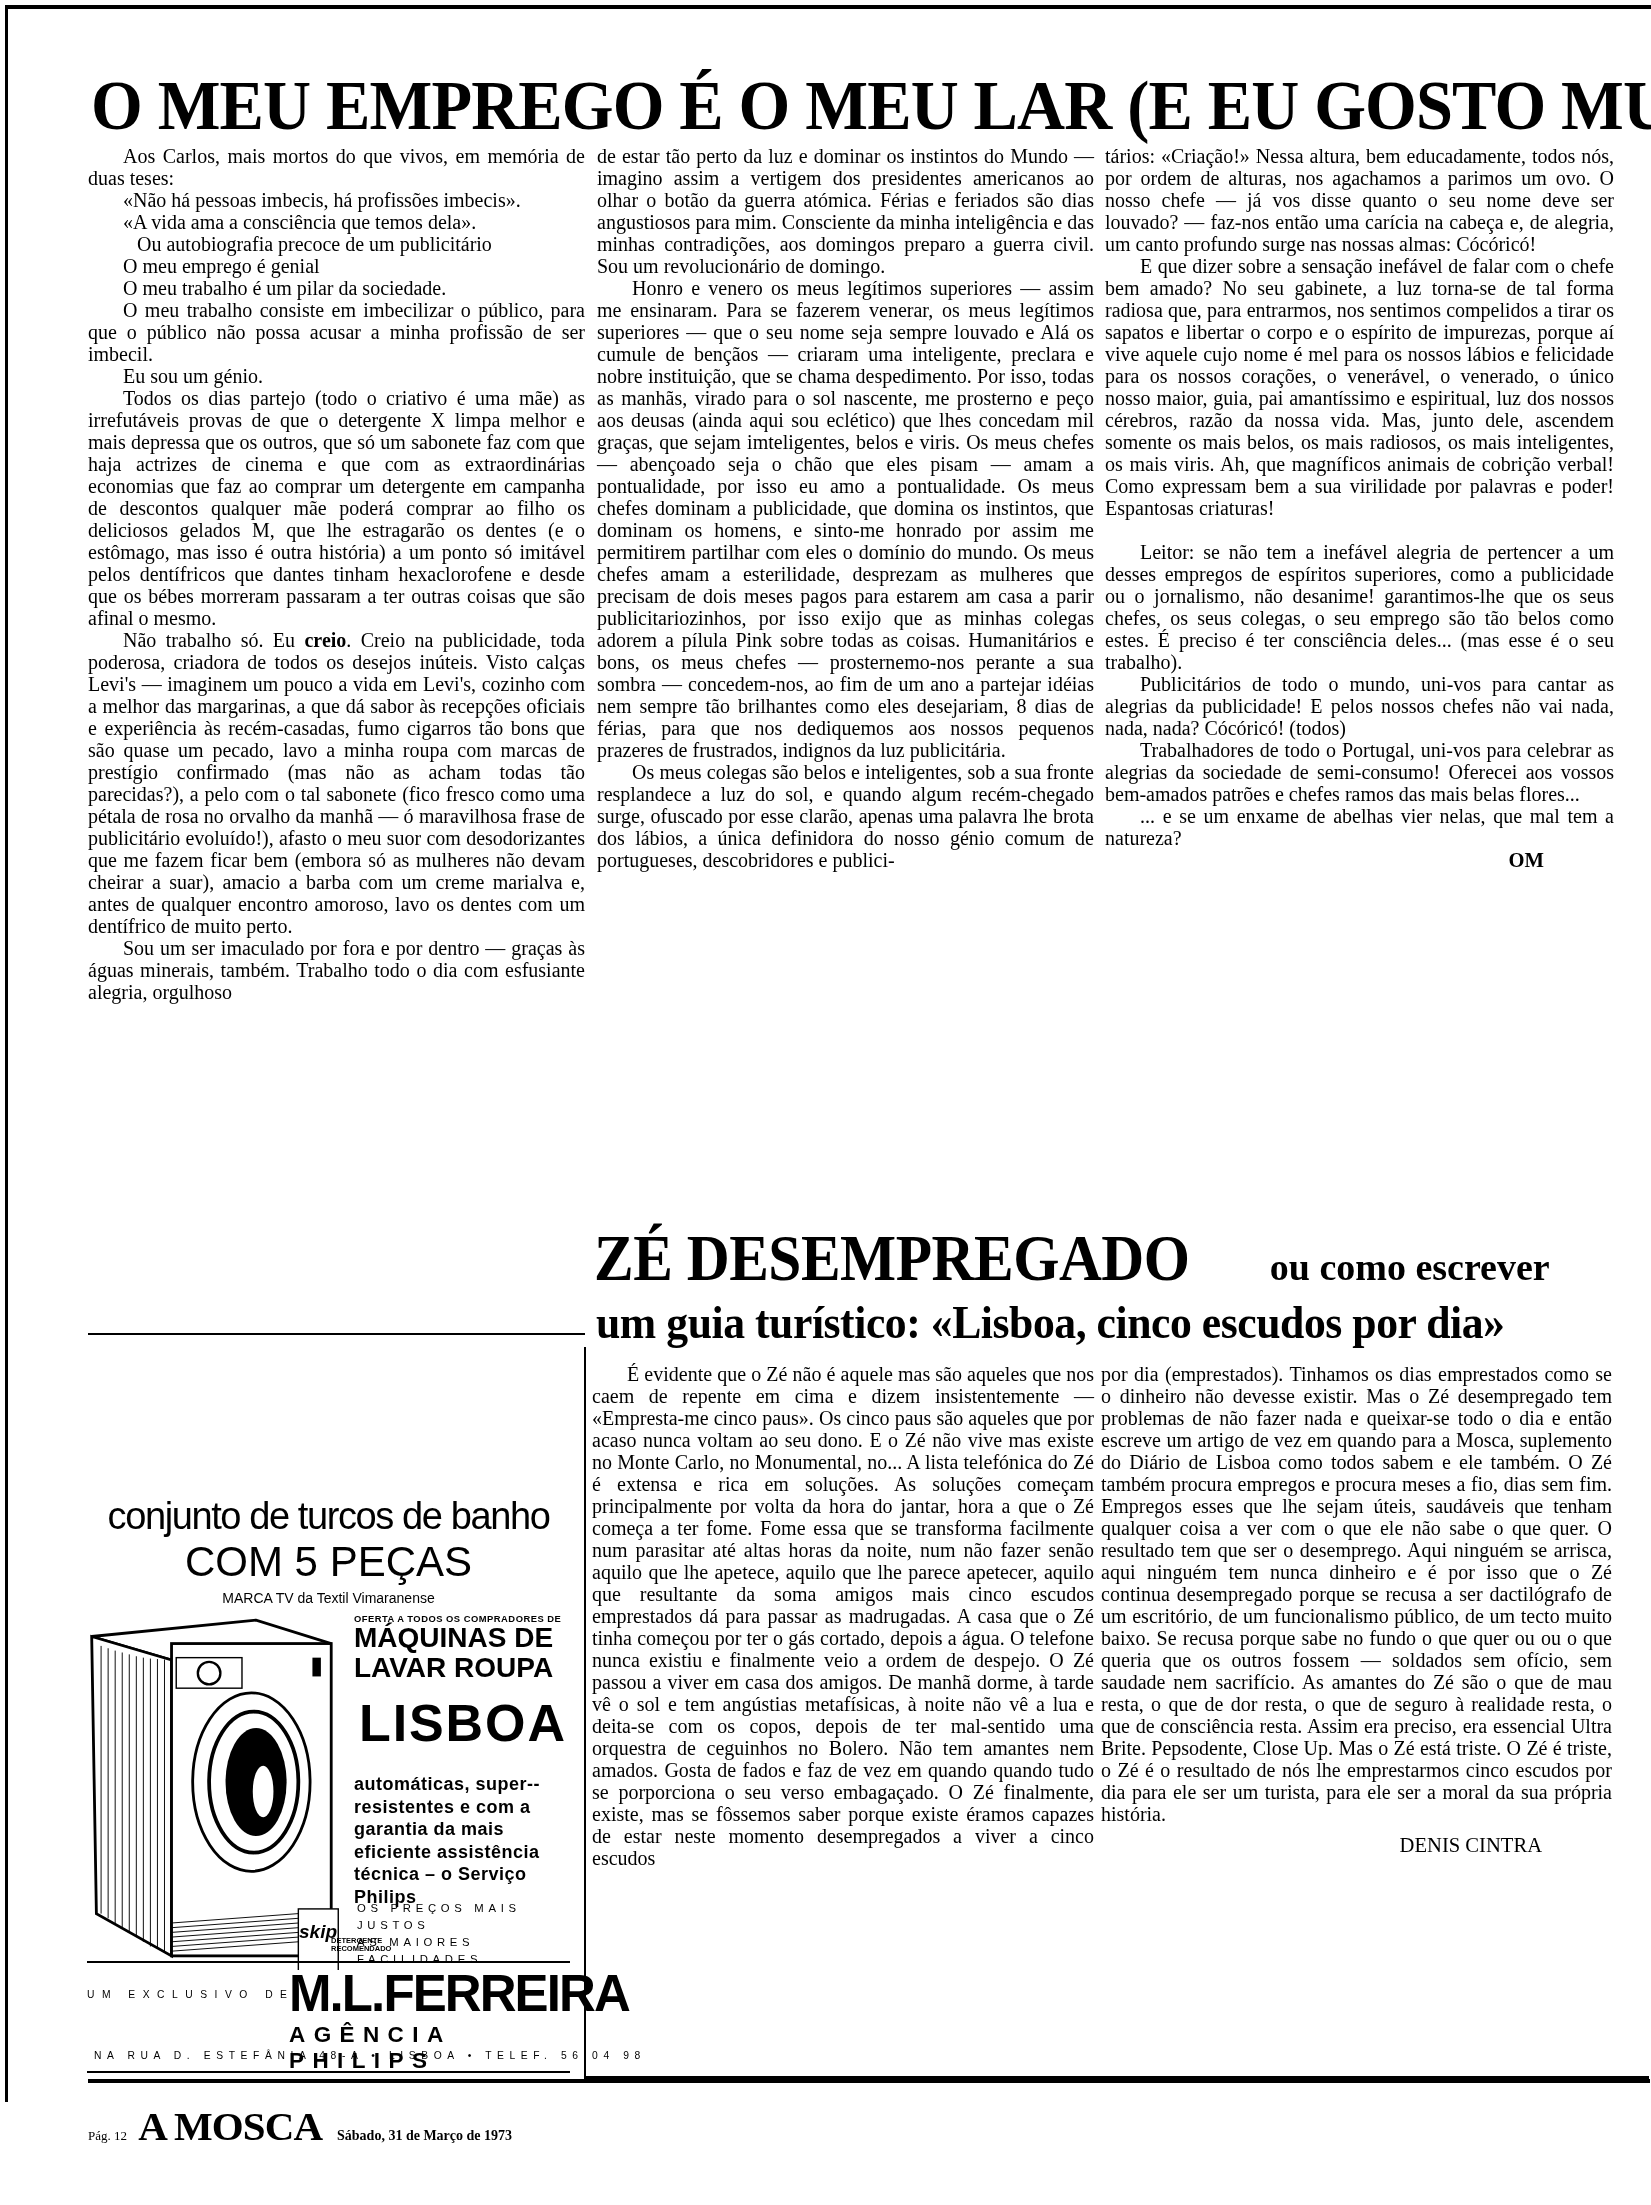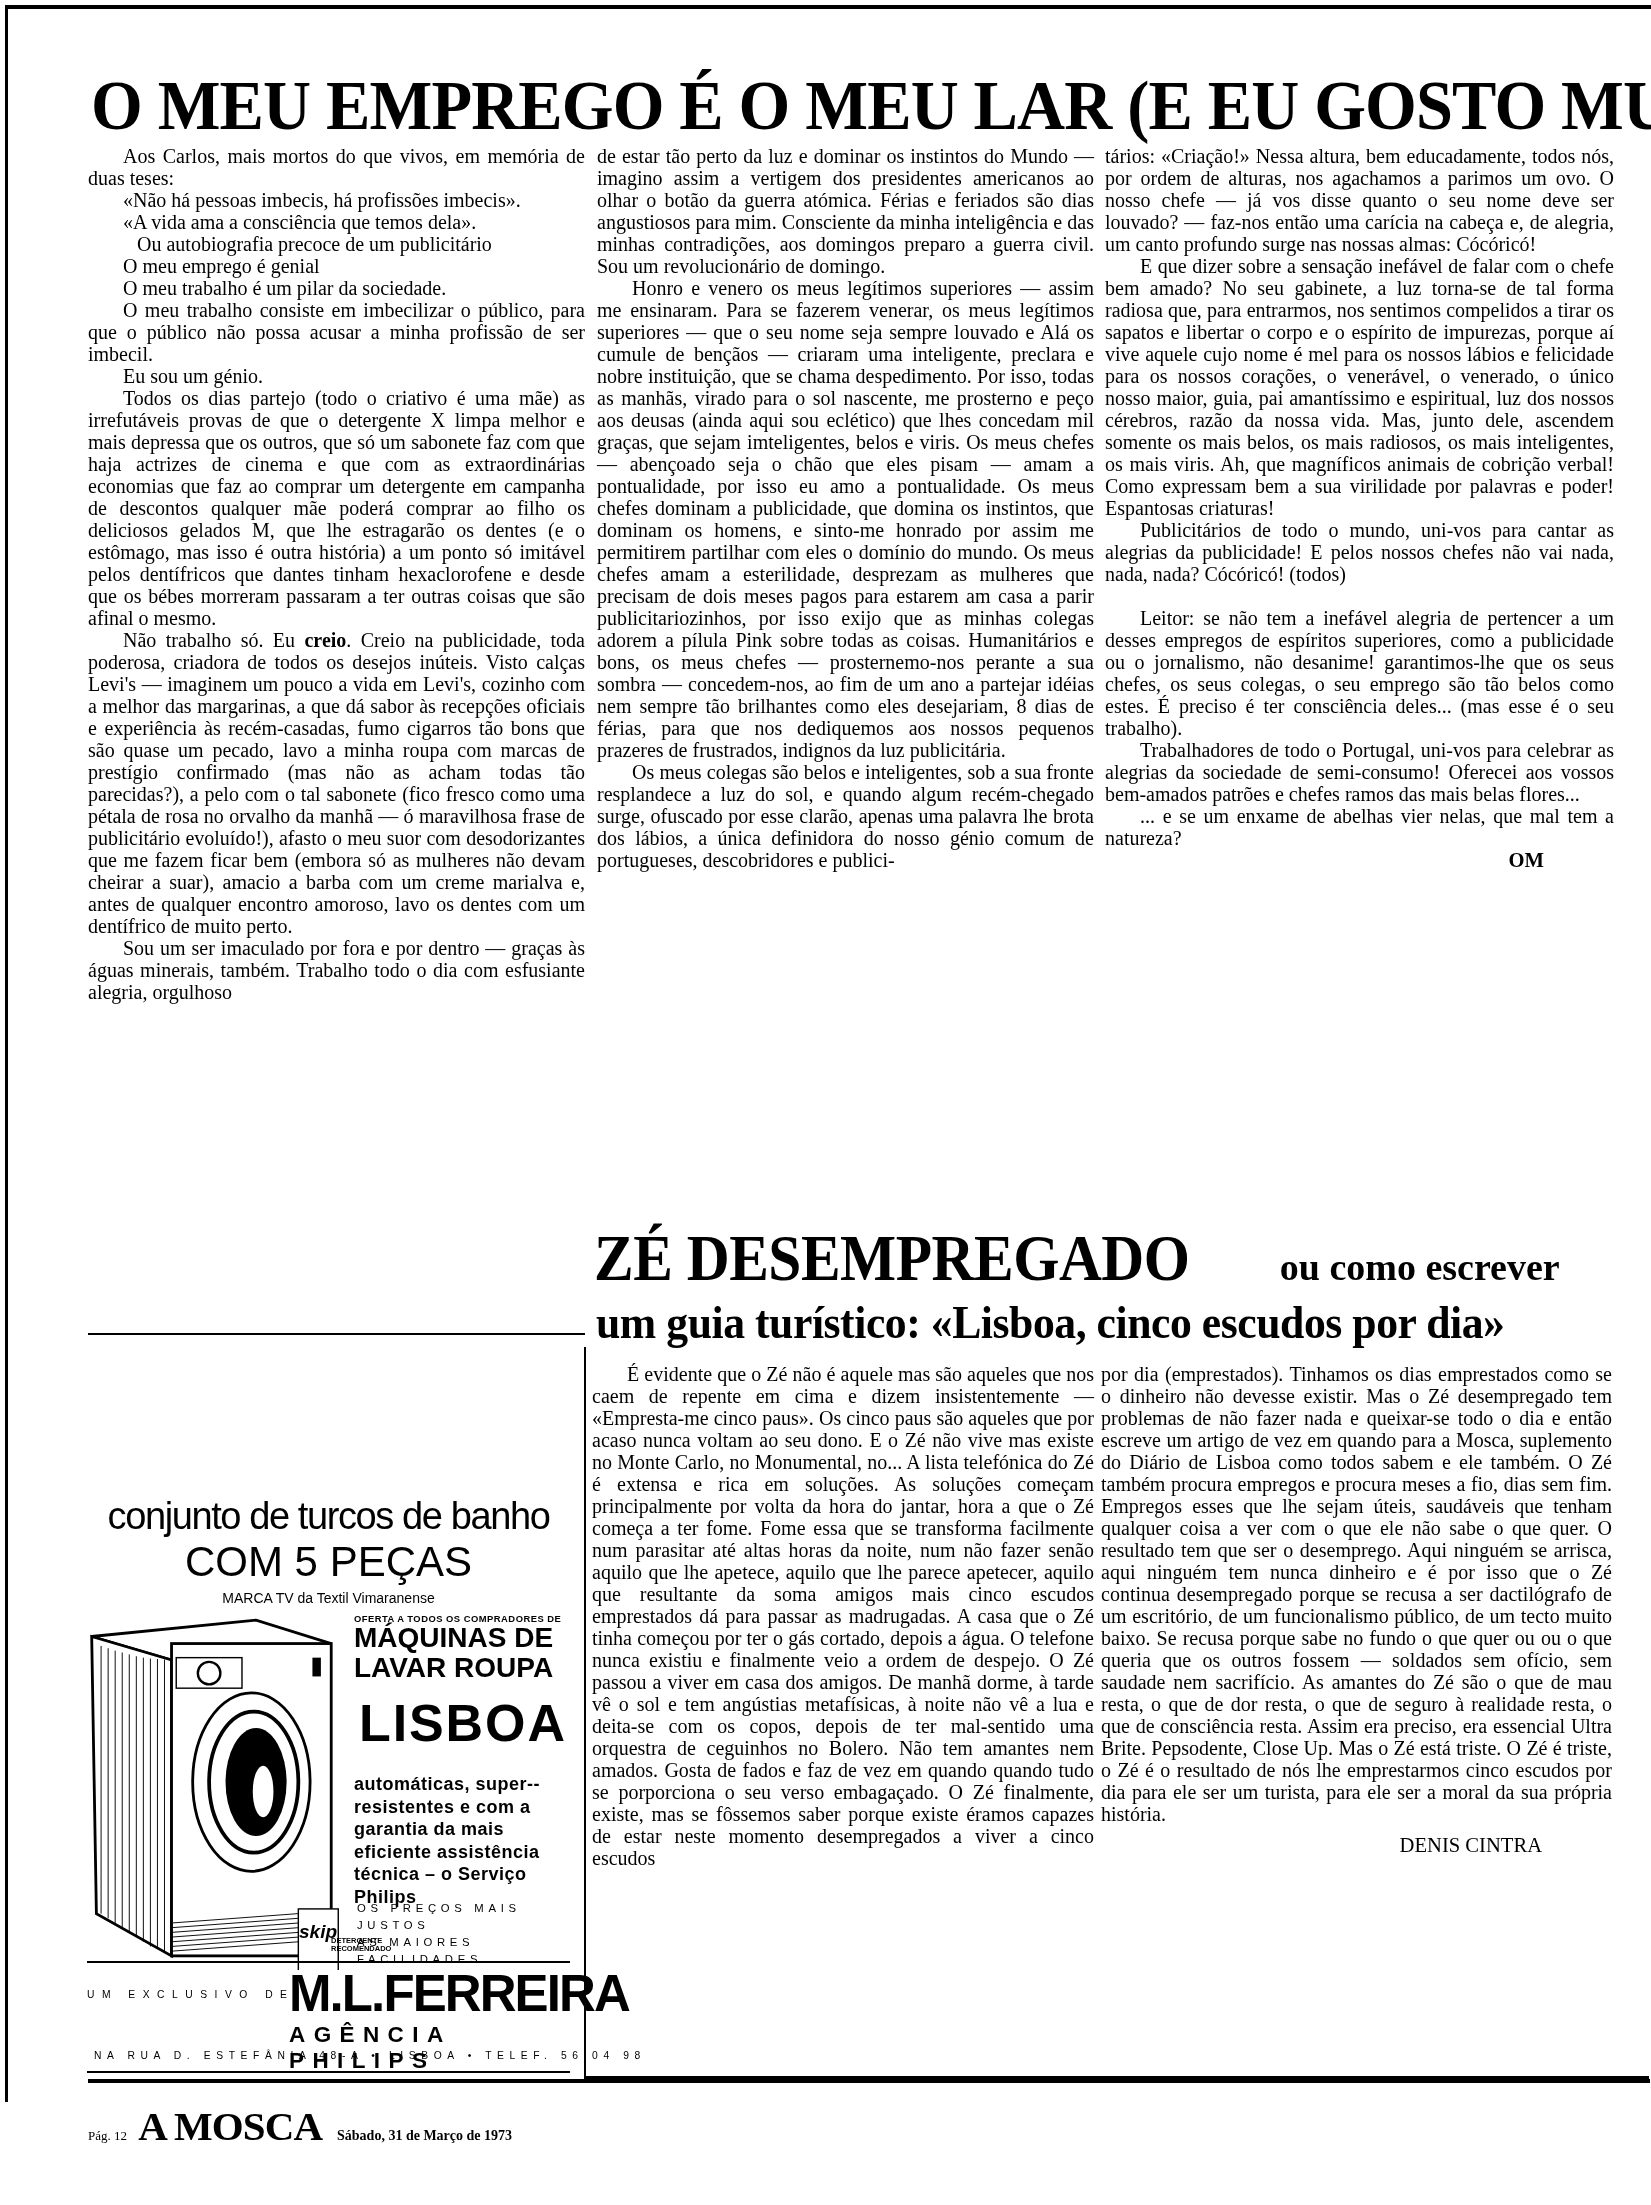--- a/index.html
+++ b/index.html
@@ -9,21 +9,21 @@
   .headline { position:absolute; left:91px; top:66px; width:1558px; font-family:"Liberation Serif", serif; font-weight:bold; font-size:70px; line-height:80px; letter-spacing:-0.9px; transform:scaleX(0.95); transform-origin:left top; white-space:nowrap; }
   .col { position:absolute; font-size:20px; line-height:22px; text-align:justify; hyphens:manual; }
   .col p { margin:0; }
   .col p.ind { text-indent:35px; }
   .col p.gap { margin-top:21.6px; }
   .col b { font-weight:bold; }
   .sig { text-align:right; font-weight:bold; font-size:20.6px; }
   .sig2 { text-align:right; font-size:20.6px; }
   .head2a { position:absolute; left:594px; top:1220px; white-space:nowrap; font-weight:bold; }
   .head2a .big { font-size:66px; letter-spacing:-0.5px; display:inline-block; transform:scaleX(0.9); transform-origin:left bottom; }
-  .head2a .small { font-size:38px; margin-left:24px; }
+  .head2a .small { font-size:38px; margin-left:14px; }
   .head2b { position:absolute; left:596px; top:1295px; white-space:nowrap; font-weight:bold; font-size:47px; letter-spacing:-0.5px; transform:scaleX(0.93); transform-origin:left top; }
   
   .ad { position:absolute; left:87px; top:1346px; width:497px; height:713px; font-family:"Liberation Sans", "DejaVu Sans", sans-serif; }
   .ad .gratis { position:absolute; left:0; width:483px; top:19px; text-align:center; font-size:82px; font-weight:bold; line-height:84px; }
   .ad .l1 { position:absolute; left:0; width:483px; top:103px; text-align:center; font-size:41px; line-height:45px; }
   .ad .l2 { position:absolute; left:0; width:483px; top:148px; text-align:center; font-size:38px; line-height:45px; letter-spacing:-1.4px; }
   .ad .l3 { position:absolute; left:0; width:483px; top:192px; text-align:center; font-size:42px; line-height:47px; }
   .ad .l4 { position:absolute; left:0; width:483px; top:244px; text-align:center; font-size:14px; }
   .ad .offer { position:absolute; left:267px; top:267px; font-size:9.4px; font-weight:bold; letter-spacing:0.5px; }
   .ad .maq { position:absolute; left:267px; top:277px; font-size:28px; font-weight:bold; line-height:30px; }
@@ -67,22 +67,22 @@
 
 <div class="col" style="left:597px; top:145px; width:497px;">
   <p>de estar tão perto da luz e dominar os instintos do Mundo — imagino assim a vertigem dos presidentes americanos ao olhar o botão da guerra atómica. Férias e feriados são dias angustiosos para mim. Consciente da minha inteligência e das minhas contradições, aos domingos preparo a guerra civil. Sou um revolucionário de domingo.</p>
   <p class="ind">Honro e venero os meus legítimos superiores — assim me ensinaram. Para se fazerem venerar, os meus legítimos superiores — que o seu nome seja sempre louvado e Alá os cumule de bençãos — criaram uma inteligente, preclara e nobre instituição, que se chama despedimento. Por isso, todas as manhãs, virado para o sol nascente, me prosterno e peço aos deusas (ainda aqui sou eclético) que lhes concedam mil graças, que sejam imteligentes, belos e viris. Os meus chefes — abençoado seja o chão que eles pisam — amam a pontualidade, por isso eu amo a pontualidade. Os meus chefes dominam a publicidade, que domina os instintos, que dominam os homens, e sinto-me honrado por assim me permitirem partilhar com eles o domínio do mundo. Os meus chefes amam a esterilidade, desprezam as mulheres que precisam de dois meses pagos para estarem am casa a parir publicitariozinhos, por isso exijo que as minhas colegas adorem a pílula Pink sobre todas as coisas. Humanitários e bons, os meus chefes — prosternemo-nos perante a sua sombra — concedem-nos, ao fim de um ano a partejar idéias nem sempre tão brilhantes como eles desejariam, 8 dias de férias, para que nos dediquemos aos nossos pequenos prazeres de frustrados, indignos da luz publicitária.</p>
   <p class="ind">Os meus colegas são belos e inteligentes, sob a sua fronte resplandece a luz do sol, e quando algum recém-chegado surge, ofuscado por esse clarão, apenas uma palavra lhe brota dos lábios, a única definidora do nosso génio comum de portugueses, descobridores e publici-</p>
 </div>
 
 <div class="col" style="left:1105px; top:145px; width:509px;">
   <p>tários: «Criação!» Nessa altura, bem educadamente, todos nós, por ordem de alturas, nos agachamos a parimos um ovo. O nosso chefe — já vos disse quanto o seu nome deve ser louvado? — faz-nos então uma carícia na cabeça e, de alegria, um canto profundo surge nas nossas almas: Cócóricó!</p>
   <p class="ind">E que dizer sobre a sensação inefável de falar com o chefe bem amado? No seu gabinete, a luz torna-se de tal forma radiosa que, para entrarmos, nos sentimos compelidos a tirar os sapatos e libertar o corpo e o espírito de impurezas, porque aí vive aquele cujo nome é mel para os nossos lábios e felicidade para os nossos corações, o venerável, o venerado, o único nosso maior, guia, pai amantíssimo e espiritual, luz dos nossos cérebros, razão da nossa vida. Mas, junto dele, ascendem somente os mais belos, os mais radiosos, os mais inteligentes, os mais viris. Ah, que magníficos animais de cobrição verbal! Como expressam bem a sua virilidade por palavras e poder! Espantosas criaturas!</p>
+  <p class="ind gap">Leitor: se não tem a inefável alegria de pertencer a um desses empregos de espíritos superiores, como a publicidade ou o jornalismo, não desanime! garantimos-lhe que os seus chefes, os seus colegas, o seu emprego são tão belos como estes. É preciso é ter consciência deles... (mas esse é o seu trabalho).</p>
   <p class="ind">Publicitários de todo o mundo, uni-vos para cantar as alegrias da publicidade! E pelos nossos chefes não vai nada, nada, nada? Cócóricó! (todos)</p>
-  <p class="ind gap">Leitor: se não tem a inefável alegria de pertencer a um desses empregos de espíritos superiores, como a publicidade ou o jornalismo, não desanime! garantimos-lhe que os seus chefes, os seus colegas, o seu emprego são tão belos como estes. É preciso é ter consciência deles... (mas esse é o seu trabalho).</p>
   <p class="ind">Trabalhadores de todo o Portugal, uni-vos para celebrar as alegrias da sociedade de semi-consumo! Oferecei aos vossos bem-amados patrões e chefes ramos das mais belas flores...</p>
   <p class="ind">... e se um enxame de abelhas vier nelas, que mal tem a natureza?</p>
   <p class="sig" style="padding-right:70px;">OM</p>
 </div>
 
 <div class="head2a">
   <span class="big">ZÉ DESEMPREGADO</span><span class="small">ou como escrever</span>
 </div>
 <div class="head2b">um guia turístico: «Lisboa, cinco escudos por dia»</div>
 

